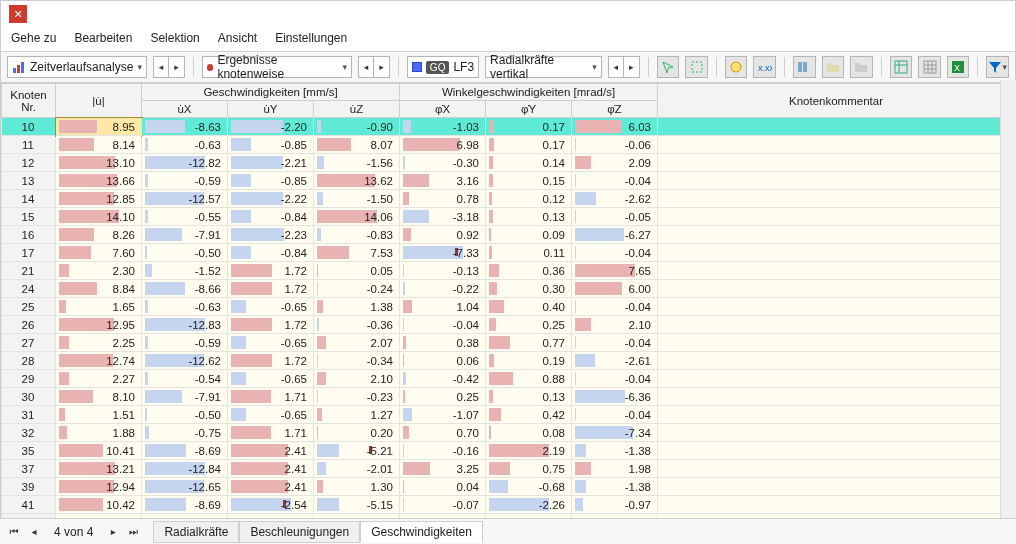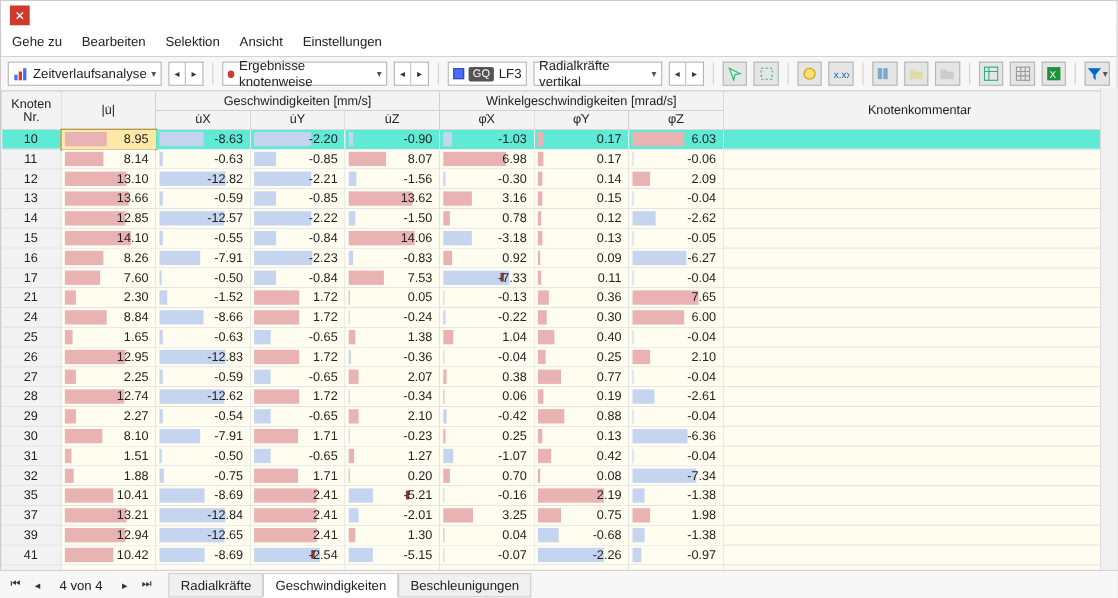--- a/index.html
+++ b/index.html
@@ -462,16 +462,16 @@
 <div class="scroll-right"></div>
 
 <div class="footer">
   <div class="navbtn">⏮</div>
   <div class="navbtn">◂</div>
   <div class="page">4 von 4</div>
   <div class="navbtn">▸</div>
   <div class="navbtn">⏭</div>
   <div id="tabs" style="display:flex;gap:0;margin-left:8px">
       <div class="tab">Radialkräfte</div>
+      <div class="tab">Beschleunigungen</div>
       <div class="tab active">Geschwindigkeiten</div>
-      <div class="tab">Beschleunigungen</div>
     </div>
 </div>
 
 </body></html>

